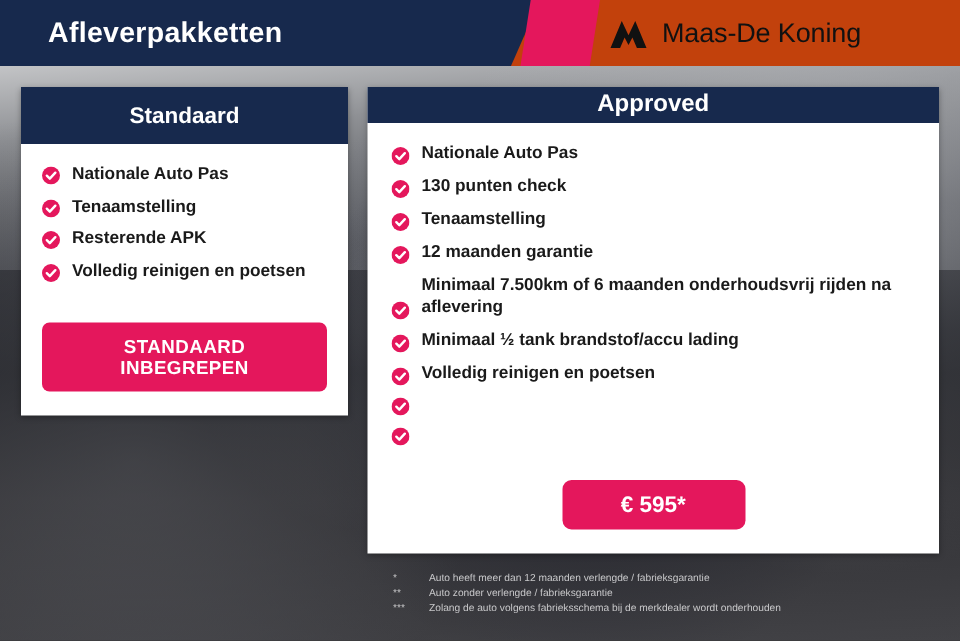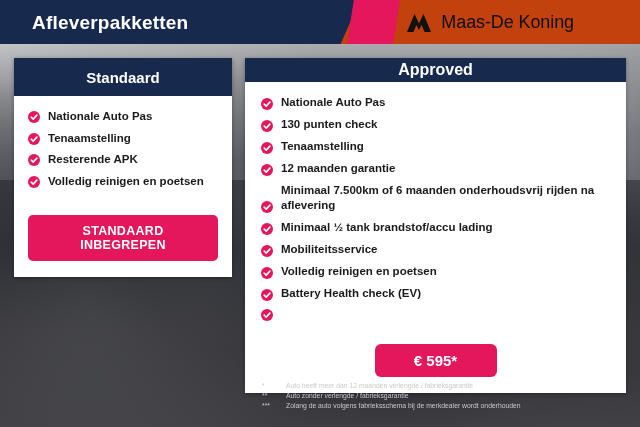--- a/index.html
+++ b/index.html
@@ -214,35 +214,27 @@
             <circle cx="6" cy="6" r="6" fill="#e4175c"></circle>
             <path d="M3.2 6.1 L5.2 8.1 L8.9 4.1" stroke="#fff" stroke-width="1.6" fill="none" stroke-linecap="round" stroke-linejoin="round"></path>
           </svg>
           <span>Minimaal ½ tank brandstof/accu lading</span>
         </li>
         <li>
           <svg viewBox="0 0 12 12" class="check">
             <circle cx="6" cy="6" r="6" fill="#e4175c"></circle>
             <path d="M3.2 6.1 L5.2 8.1 L8.9 4.1" stroke="#fff" stroke-width="1.6" fill="none" stroke-linecap="round" stroke-linejoin="round"></path>
           </svg>
-          <span>Mobiliteitsservice</span>
-        </li>
-        <li>
-          <svg viewBox="0 0 12 12" class="check">
-            <circle cx="6" cy="6" r="6" fill="#e4175c"></circle>
-            <path d="M3.2 6.1 L5.2 8.1 L8.9 4.1" stroke="#fff" stroke-width="1.6" fill="none" stroke-linecap="round" stroke-linejoin="round"></path>
-          </svg>
           <span>Volledig reinigen en poetsen</span>
         </li>
         <li>
           <svg viewBox="0 0 12 12" class="check">
             <circle cx="6" cy="6" r="6" fill="#e4175c"></circle>
             <path d="M3.2 6.1 L5.2 8.1 L8.9 4.1" stroke="#fff" stroke-width="1.6" fill="none" stroke-linecap="round" stroke-linejoin="round"></path>
           </svg>
-          <span>Battery Health check (EV)</span>
         </li>
         <li>
           <svg viewBox="0 0 12 12" class="check">
             <circle cx="6" cy="6" r="6" fill="#e4175c"></circle>
             <path d="M3.2 6.1 L5.2 8.1 L8.9 4.1" stroke="#fff" stroke-width="1.6" fill="none" stroke-linecap="round" stroke-linejoin="round"></path>
           </svg>
         </li>
       </ul>
   </div>
   <div id="prices">

